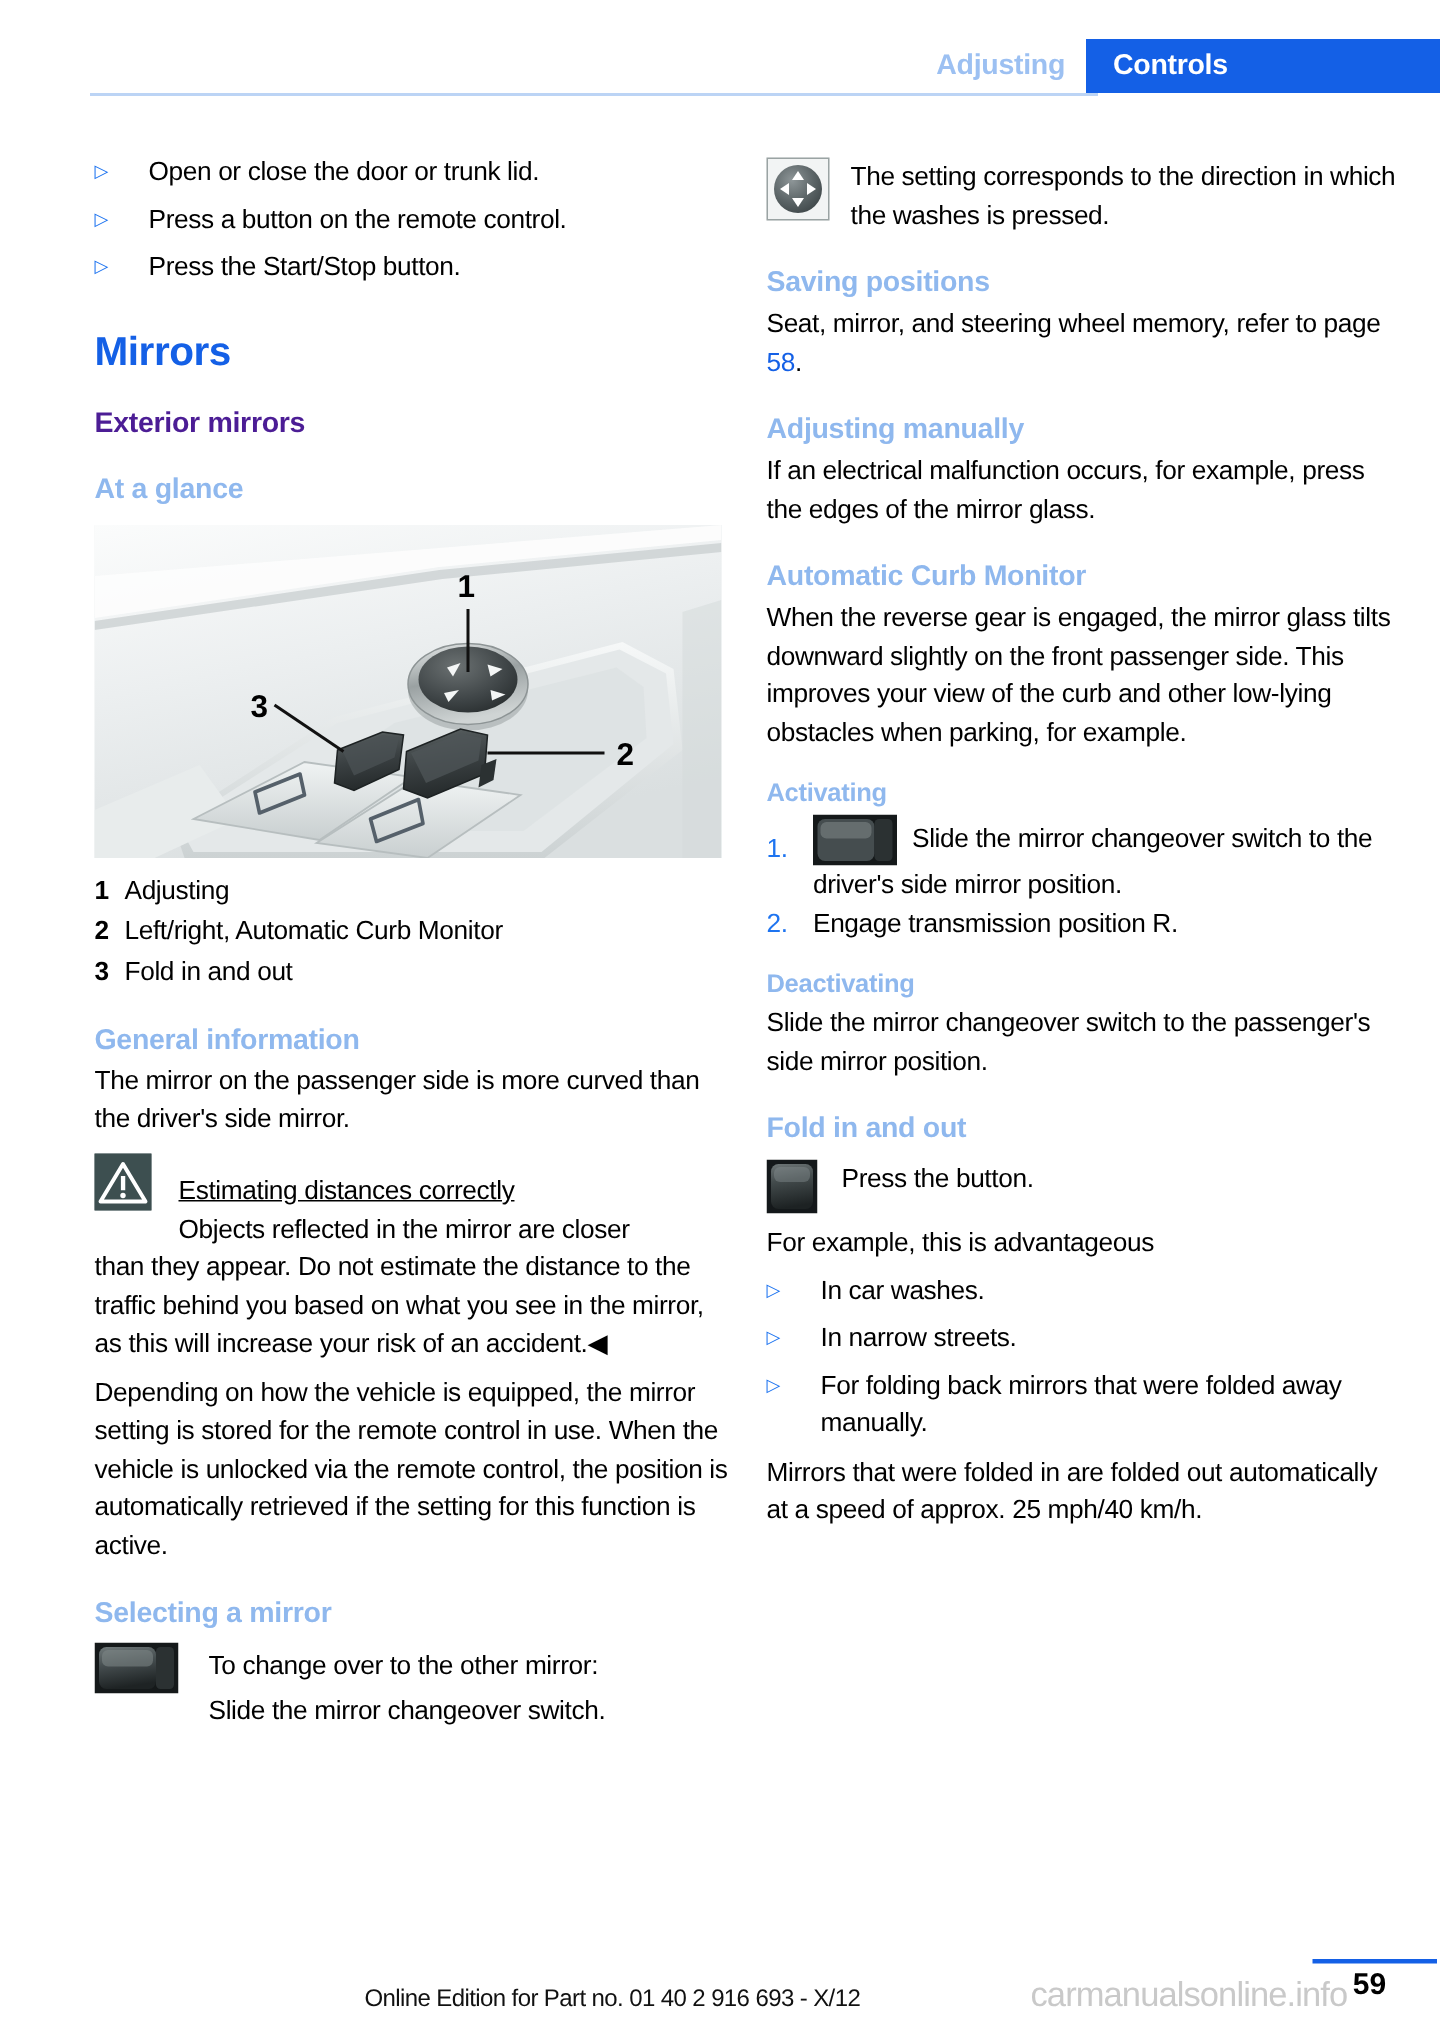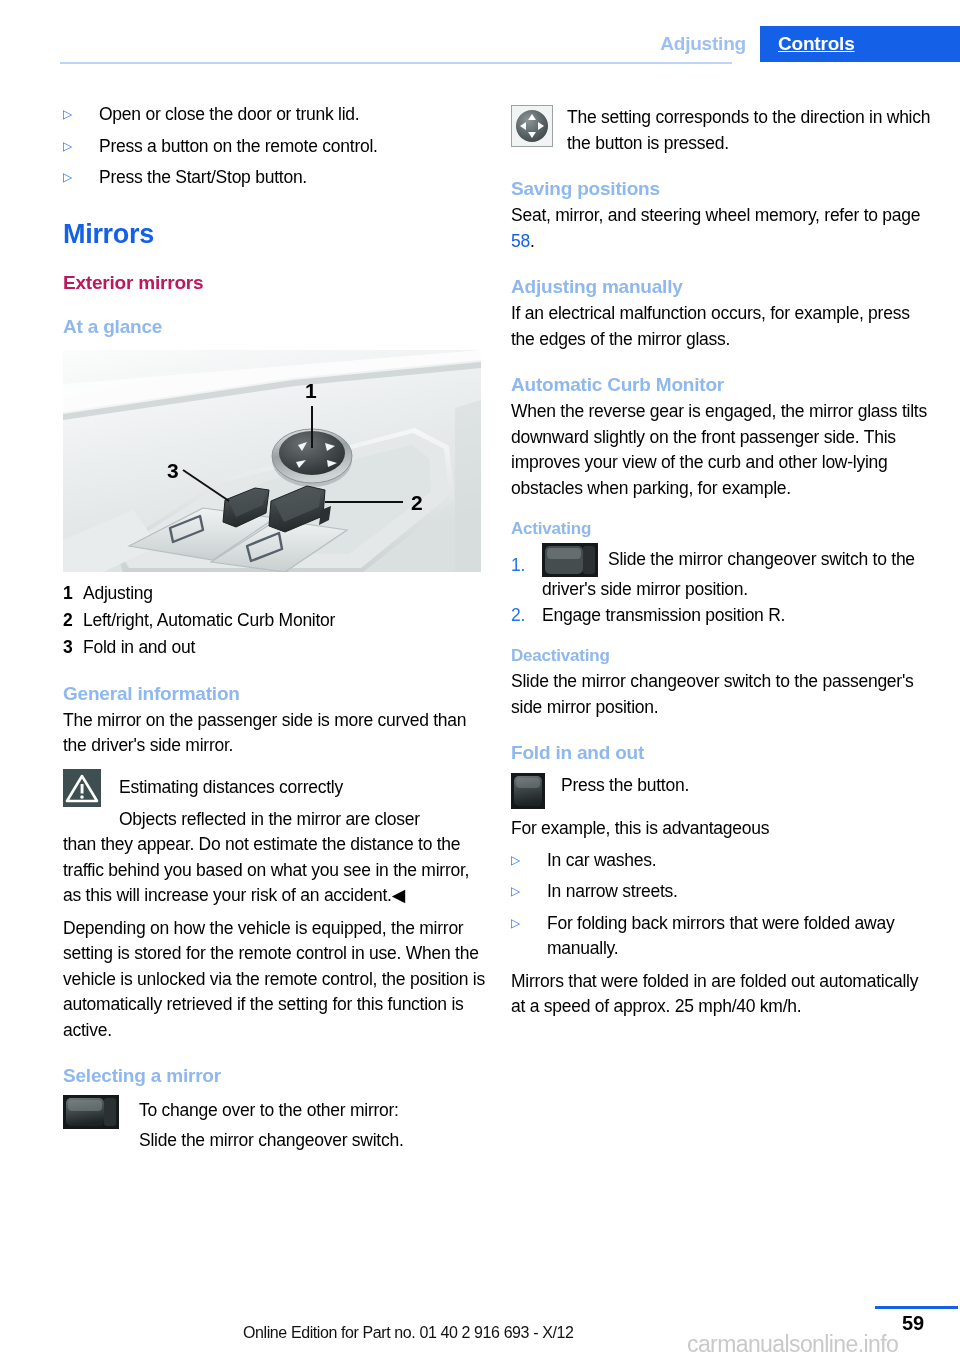--- a/index.html
+++ b/index.html
@@ -41,24 +41,23 @@
     letter-spacing: -0.2px;
   }
   .tab-active {
     background: #1460e6;
     color: #ffffff;
     font-size: 19px;
     font-weight: bold;
     display: flex;
     align-items: center;
     padding: 0 31px 0 18px;
-    width: 200px;
+    width: 236px;
     box-sizing: border-box;
     letter-spacing: -0.2px;
-    text-decoration: underline;
   }
   .header-rule {
     position: absolute;
     left: 60px;
     top: 62px;
     width: 672px;
     height: 2px;
     background: #bcd4f5;
   }
 
@@ -73,21 +72,21 @@
 
   
   .h1 {
     color: #1460e6;
     font-size: 27px;
     font-weight: bold;
     margin: 28px 0 4px 0;
     letter-spacing: -0.3px;
   }
   .h2 {
-    color: #be185d;
+    color: #4c1d95;
     font-size: 19px;
     font-weight: bold;
     margin: 22px 0 2px 0;
     letter-spacing: -0.2px;
   }
   .h3 {
     color: #8fb8ee;
     font-size: 19px;
     font-weight: bold;
     margin: 22px 0 3px 0;
@@ -206,21 +205,22 @@
   .icon-row .icon-text {
     font-size: 17.5px;
     line-height: 25.5px;
     letter-spacing: -0.25px;
   }
 
   
   .warn-block { margin-top: 10px; }
   .warn-head {
     display: flex;
-    align-items: center;
+    align-items: flex-end;
+    text-decoration: underline;
   }
   .warn-head .warn-title {
     font-size: 17.5px;
     line-height: 25.5px;
     letter-spacing: -0.25px;
     margin-left: 18px;
   }
   .warn-body {
     font-size: 17.5px;
     line-height: 25.5px;
@@ -264,21 +264,21 @@
     position: absolute;
     left: 243px;
     top: 24px;
     font-size: 16px;
     letter-spacing: -0.4px;
     color: #111;
   }
   .footer-watermark {
     position: absolute;
     left: 687px;
-    top: 31px;
+    top: 16px;
     font-size: 23px;
     color: #c9c9c9;
     letter-spacing: -0.6px;
   }
   .footer-pagerule {
     position: absolute;
     left: 875px;
     top: 6px;
     width: 83px;
     height: 3px;
@@ -488,21 +488,21 @@
           </radialGradient>
         </defs>
         <rect x="0" y="0" width="40" height="40" fill="#f2f4f4"></rect>
         <circle cx="20" cy="20" r="16" fill="url(#jk)"></circle>
         <polygon points="20,8 24,14 16,14" fill="#ffffff"></polygon>
         <polygon points="20,32 24,26 16,26" fill="#ffffff"></polygon>
         <polygon points="8,20 14,16 14,24" fill="#ffffff"></polygon>
         <polygon points="32,20 26,16 26,24" fill="#ffffff"></polygon>
       </svg>
     </span>
-    <span class="icon-text" style="margin-left:14px;">The setting corresponds to the direction in which the button is pressed.</span>
+    <span class="icon-text" style="margin-left:14px;">The setting corresponds to the direction in which the washes is pressed.</span>
   </div>
 
   <div class="h3">Saving positions</div>
   <p class="body tight"><span>Seat, mirror, and steering wheel memory, refer to page </span><span class="pagelink">58</span><span>.</span></p>
 
   <div class="h3">Adjusting manually</div>
   <p class="body tight">If an electrical malfunction occurs, for example, press the edges of the mirror glass.</p>
 
   <div class="h3">Automatic Curb Monitor</div>
   <p class="body tight">When the reverse gear is engaged, the mirror glass tilts downward slightly on the front passenger side. This improves your view of the curb and other low-lying obstacles when parking, for example.</p>

